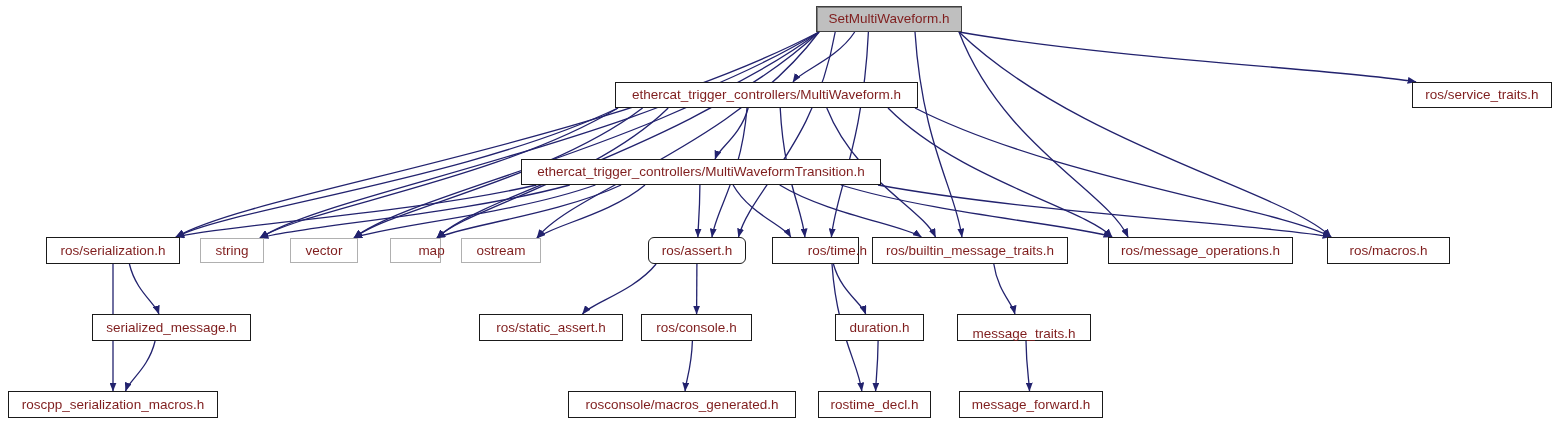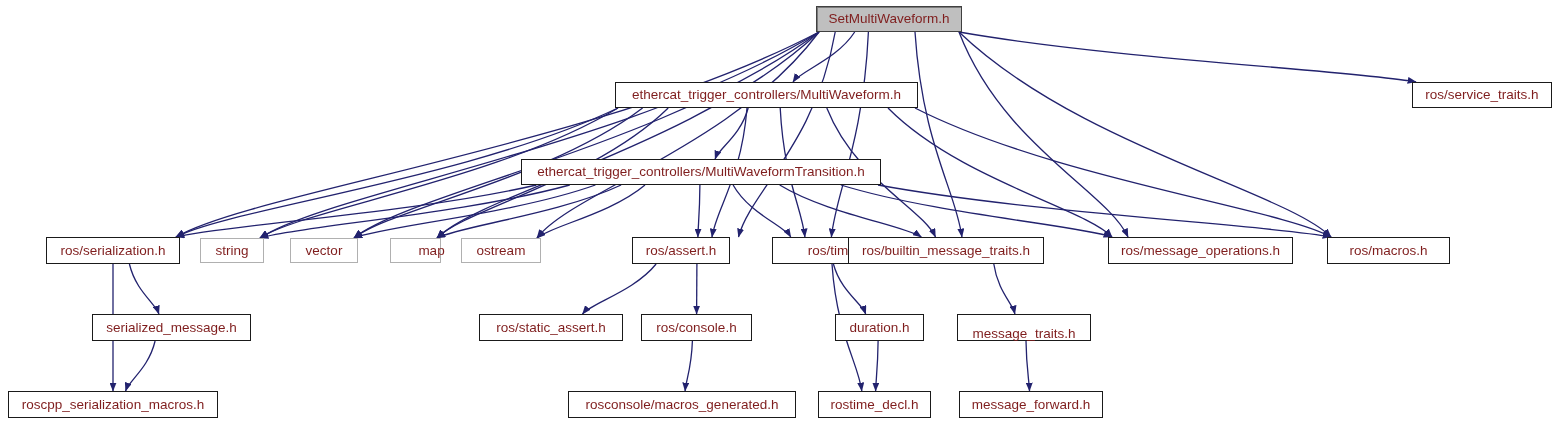--- a/index.html
+++ b/index.html
@@ -125,27 +125,27 @@
       </div>
       <div class="node sysheader" style="left: 290px; top: 238px; width: 68px; height: 25px;">
         <span class="node-label">vector</span>
       </div>
       <div class="node sysheader" style="left: 390px; top: 238px; width: 51px; height: 25px; padding-left: 32px;">
         <span class="node-label">map</span>
       </div>
       <div class="node sysheader" style="left: 461px; top: 238px; width: 80px; height: 25px;">
         <span class="node-label">ostream</span>
       </div>
-      <div class="node" style="left: 632px; top: 237px; width: 98px; height: 27px;">
+      <div class="node" style="left: 648px; top: 237px; width: 98px; height: 27px; border-radius: 6px;">
         <span class="node-label">ros/assert.h</span>
       </div>
       <div class="node" style="left: 772px; top: 237px; width: 87px; height: 27px; padding-left: 44px;">
         <span class="node-label">ros/time.h</span>
       </div>
-      <div class="node" style="left: 848px; top: 237px; width: 196px; height: 27px;">
+      <div class="node" style="left: 872px; top: 237px; width: 196px; height: 27px;">
         <span class="node-label">ros/builtin_message_traits.h</span>
       </div>
       <div class="node" style="left: 1108px; top: 237px; width: 185px; height: 27px;">
         <span class="node-label">ros/message_operations.h</span>
       </div>
       <div class="node" style="left: 1327px; top: 237px; width: 123px; height: 27px;">
         <span class="node-label">ros/macros.h</span>
       </div>
       <div class="node" style="left: 92px; top: 314px; width: 159px; height: 27px;">
         <span class="node-label">serialized_message.h</span>

